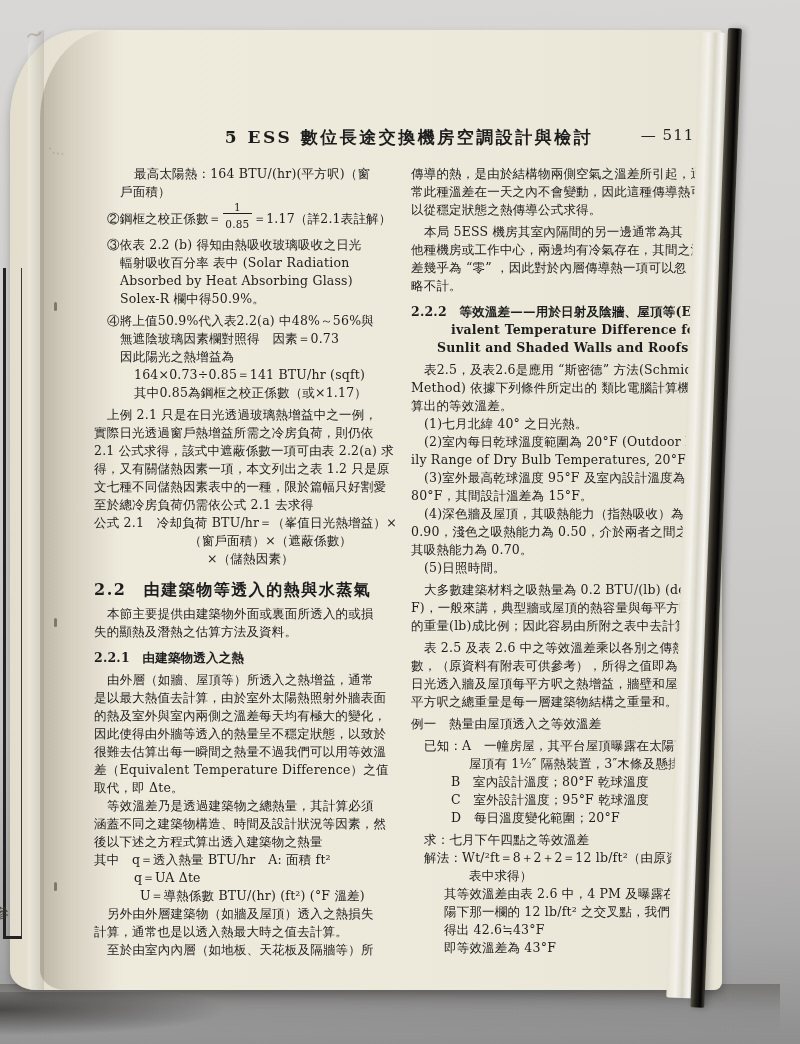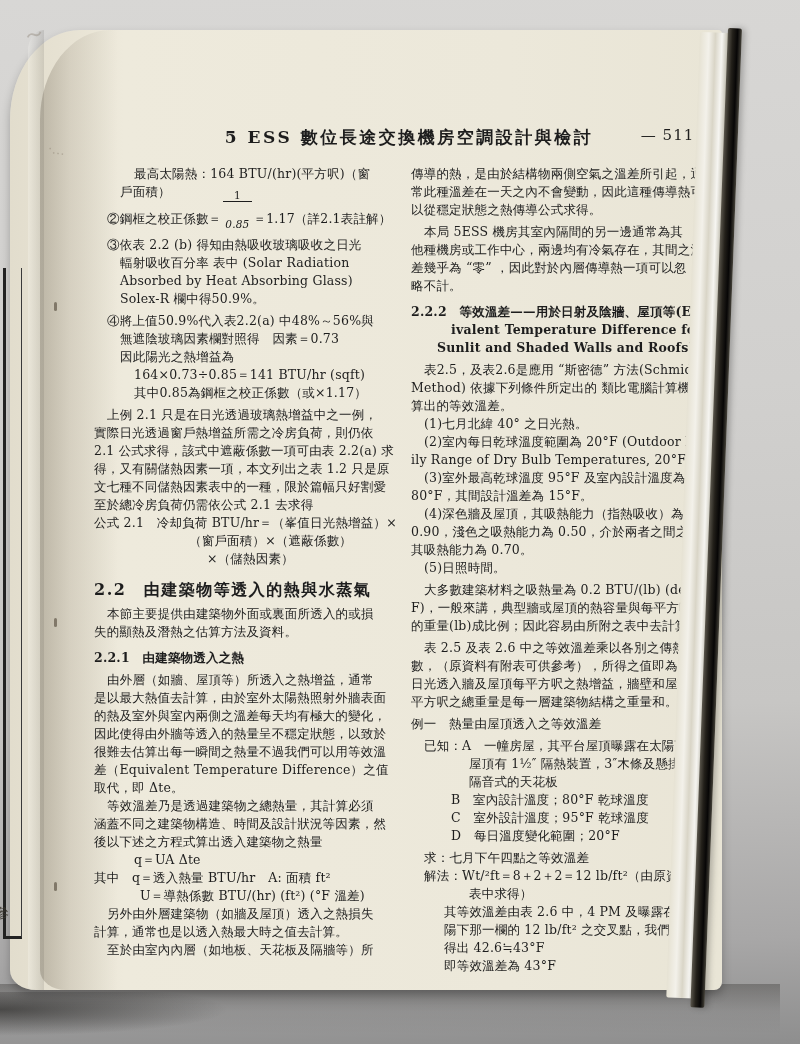--- a/index.html
+++ b/index.html
@@ -57,21 +57,21 @@
   .ln{font-size:12.5px;line-height:18px;height:18px;white-space:nowrap;letter-spacing:.2px;}
   .fr{height:27px;display:flex;align-items:center;}
   .i1{padding-left:13px}.i2{padding-left:26px}.i2h{padding-left:33px}
   .i3{padding-left:40px}.i35{padding-left:46px}.i45{padding-left:58px}
   .i7{padding-left:95px}.i8{padding-left:113px}
   .g4{margin-top:4px}.g8{margin-top:8px}.mb4{margin-bottom:4px}
   .h{font-weight:700;}
   .hb{font-weight:700;font-size:16px;letter-spacing:1.5px;margin:13px 0 6px;}
   .frac{display:inline-flex;flex-direction:column;align-items:center;
     font-size:10.5px;line-height:1.15;margin:0 2px;transform:translateY(-1px);}
-  .frac .den{border-top:1px solid #1d1d1d;padding:16px 2px;font-style:italic;}
+  .frac .den{border-top:1px solid #1d1d1d;padding:4px 2px;}
 </style>
 </head>
 <body>
 
 <div class="scene">
   <div class="under-shadow"></div>
   <div class="corner-wedge"></div>
 
   <div class="page">
     <div class="gutter-hi"></div>
@@ -122,22 +122,22 @@
             <div class="ln i1">由外層（如牆、屋頂等）所透入之熱增益，通常</div>
             <div class="ln i0">是以最大熱值去計算，由於室外太陽熱照射外牆表面</div>
             <div class="ln i0">的熱及室外與室內兩側之溫差每天均有極大的變化，</div>
             <div class="ln i0">因此使得由外牆等透入的熱量呈不穩定狀態，以致於</div>
             <div class="ln i0">很難去估算出每一瞬間之熱量不過我們可以用等效溫</div>
             <div class="ln i0">差（Equivalent Temperature Difference）之值</div>
             <div class="ln i0">取代，即 Δte。</div>
             <div class="ln i1">等效溫差乃是透過建築物之總熱量，其計算必須</div>
             <div class="ln i0">涵蓋不同之建築物構造、時間及設計狀況等因素，然</div>
             <div class="ln i0">後以下述之方程式算出透入建築物之熱量</div>
+            <div class="ln i0">其中　q＝透入熱量 BTU/hr　A: 面積 ft²</div>
             <div class="ln i3">q＝UA Δte</div>
-            <div class="ln i0">其中　q＝透入熱量 BTU/hr　A: 面積 ft²</div>
             <div class="ln i35">U＝導熱係數 BTU/(hr) (ft²) (°F 溫差)</div>
             <div class="ln i1">另外由外層建築物（如牆及屋頂）透入之熱損失</div>
             <div class="ln i0">計算，通常也是以透入熱最大時之值去計算。</div>
             <div class="ln i1">至於由室內內層（如地板、天花板及隔牆等）所</div>
           </div>
         <div class="colR">
             <div class="ln i0">傳導的熱，是由於結構物兩側空氣之溫差所引起，通</div>
             <div class="ln i0">常此種溫差在一天之內不會變動，因此這種傳導熱可</div>
             <div class="ln i0">以從穩定狀態之熱傳導公式求得。</div>
             <div class="ln i1 g4">本局 5ESS 機房其室內隔間的另一邊通常為其</div>
@@ -162,21 +162,20 @@
             <div class="ln i1 g4">大多數建築材料之吸熱量為 0.2 BTU/(lb) (deg</div>
             <div class="ln i0">F)，一般來講，典型牆或屋頂的熱容量與每平方呎</div>
             <div class="ln i0">的重量(lb)成比例；因此容易由所附之表中去計算。</div>
             <div class="ln i1 g4">表 2.5 及表 2.6 中之等效溫差乘以各別之傳熱係</div>
             <div class="ln i0">數，（原資料有附表可供參考），所得之值即為夏天</div>
             <div class="ln i0">日光透入牆及屋頂每平方呎之熱增益，牆壁和屋頂每</div>
             <div class="ln i0">平方呎之總重量是每一層建築物結構之重量和。</div>
             <div class="ln i0 g4">例一　熱量由屋頂透入之等效溫差</div>
             <div class="ln i1 g4">已知：A　一幢房屋，其平台屋頂曝露在太陽下，</div>
             <div class="ln i45">屋頂有 1½″ 隔熱裝置，3″木條及懸掛</div>
-            <div class="ln i45">隔音式的天花板</div>
             <div class="ln i3">B　室內設計溫度；80°F 乾球溫度</div>
             <div class="ln i3">C　室外設計溫度；95°F 乾球溫度</div>
             <div class="ln i3">D　每日溫度變化範圍；20°F</div>
             <div class="ln i1 g4">求：七月下午四點之等效溫差</div>
             <div class="ln i1">解法：Wt/²ft＝8＋2＋2＝12 lb/ft²（由原資料附</div>
             <div class="ln i45">表中求得）</div>
             <div class="ln i2h">其等效溫差由表 2.6 中，4 PM 及曝露在太</div>
             <div class="ln i2h">陽下那一欄的 12 lb/ft² 之交叉點，我們可</div>
             <div class="ln i2h">得出 42.6≒43°F</div>
             <div class="ln i2h">即等效溫差為 43°F</div>

